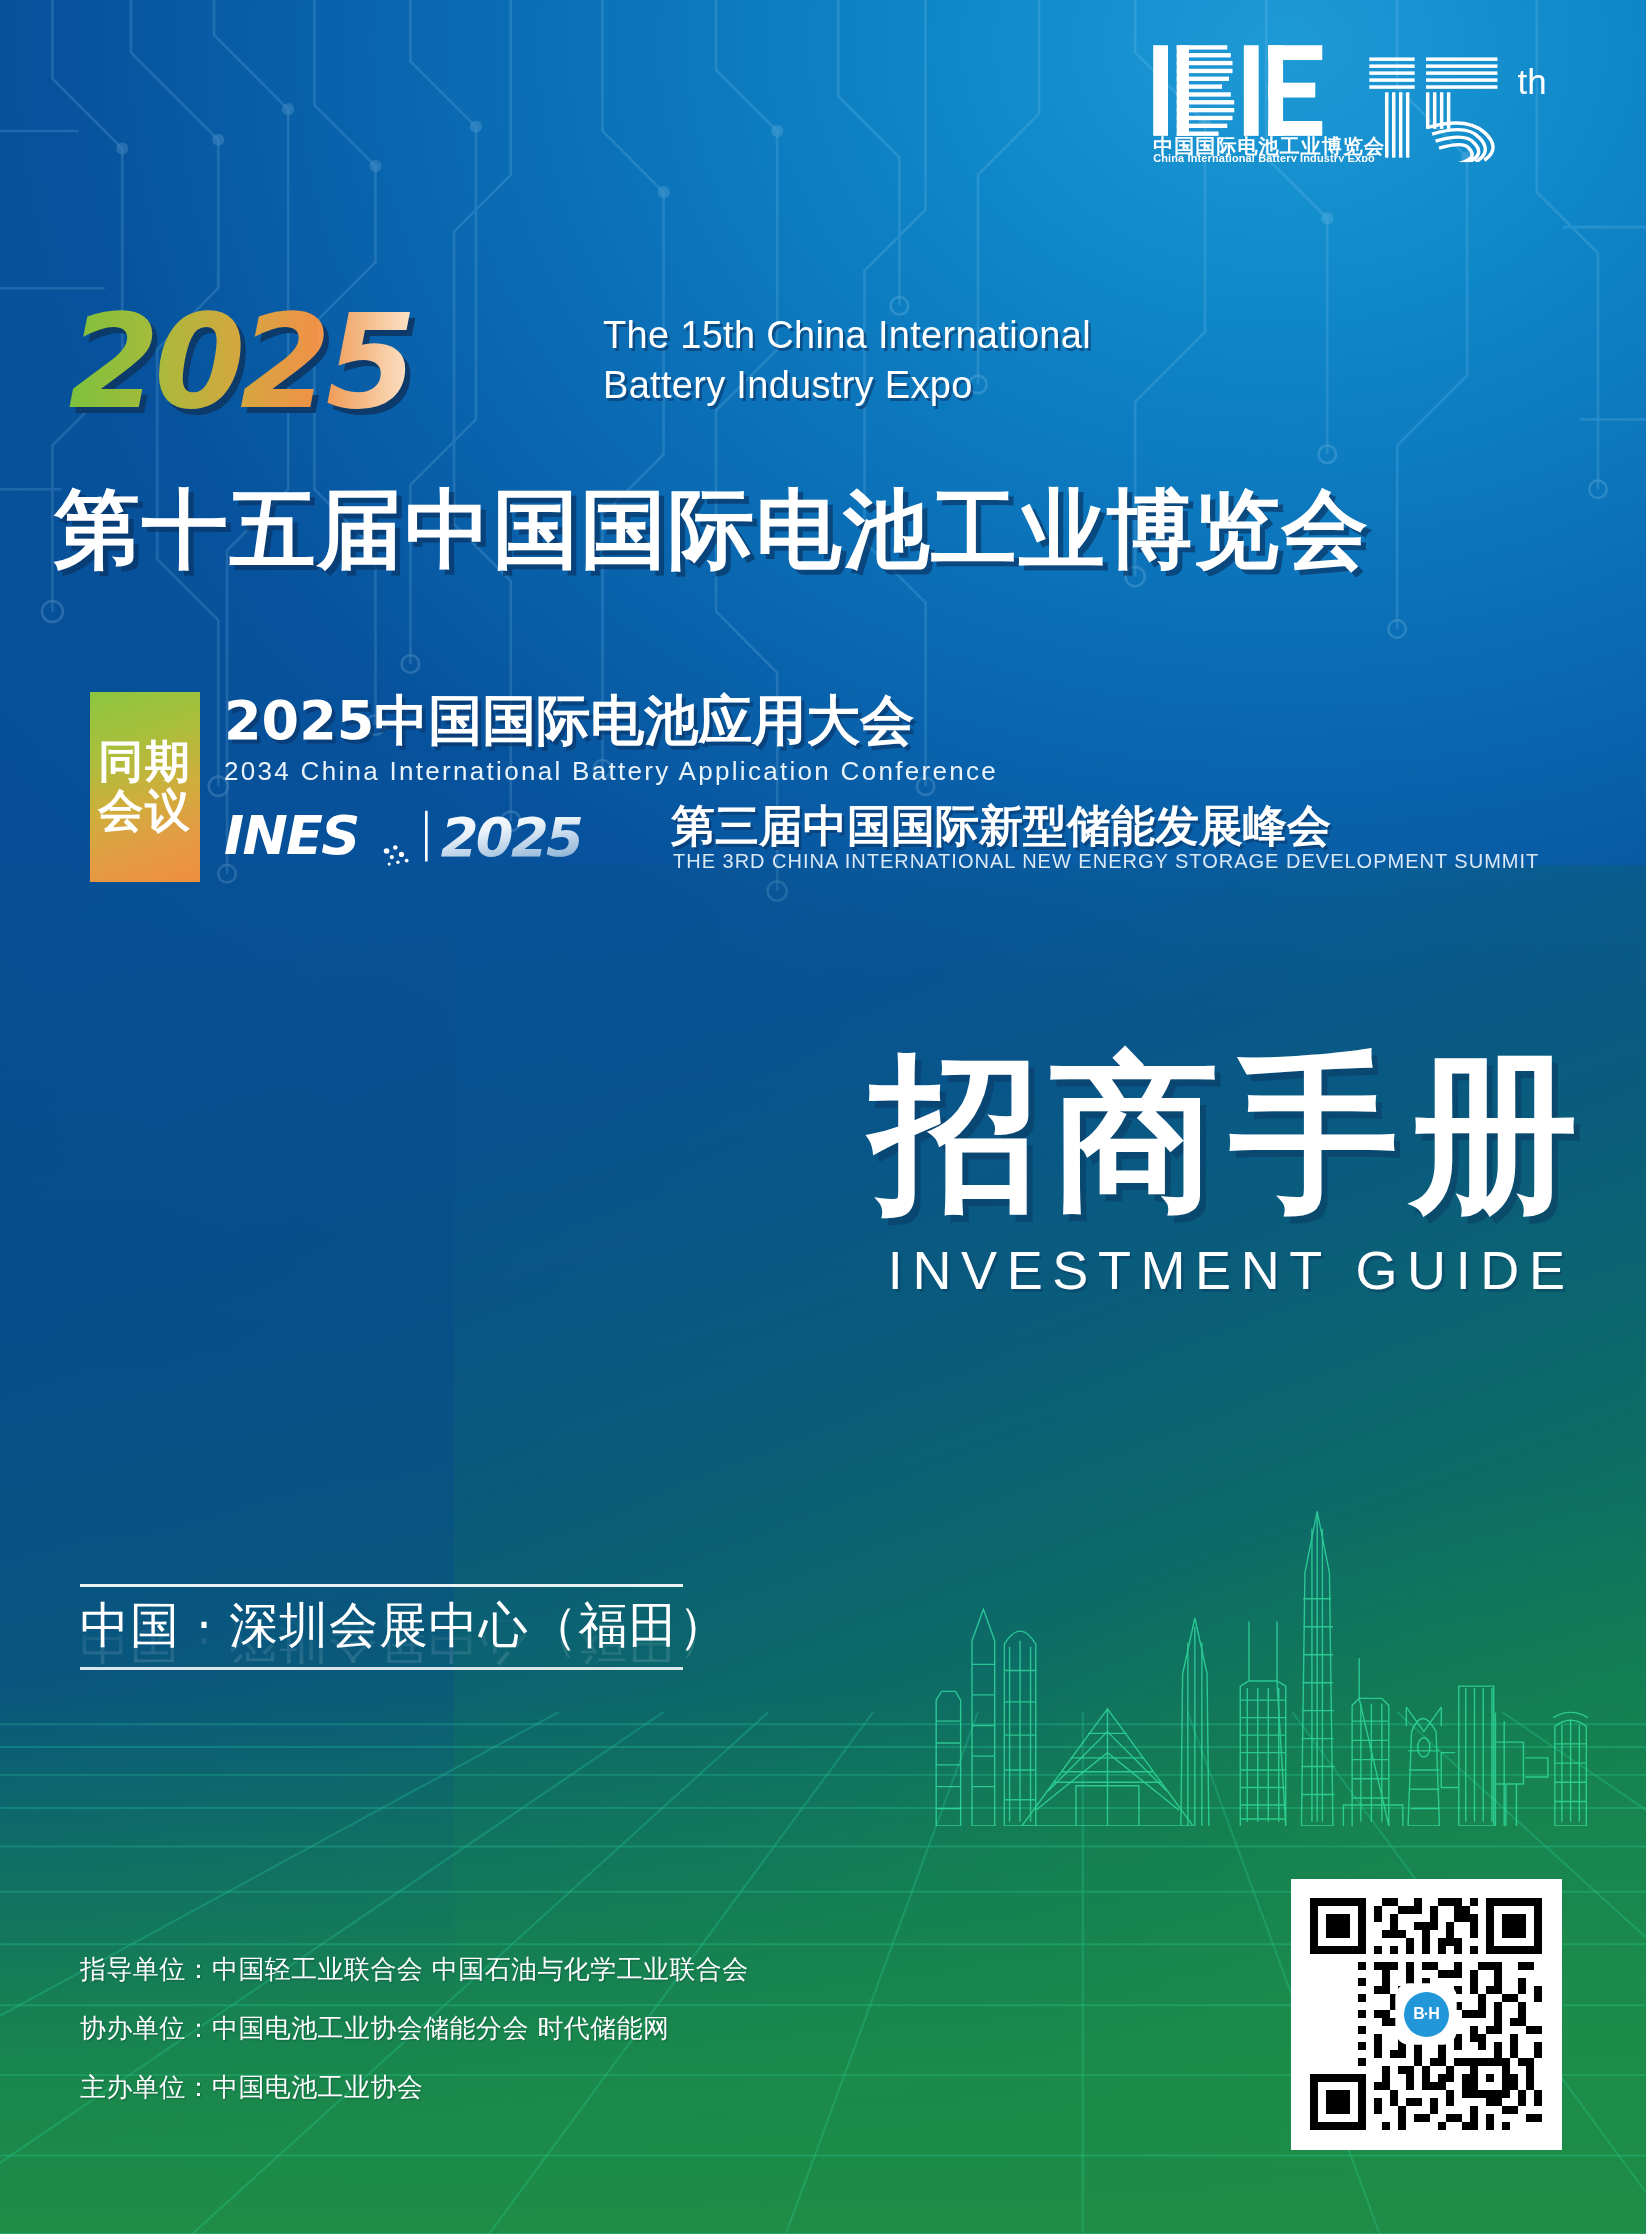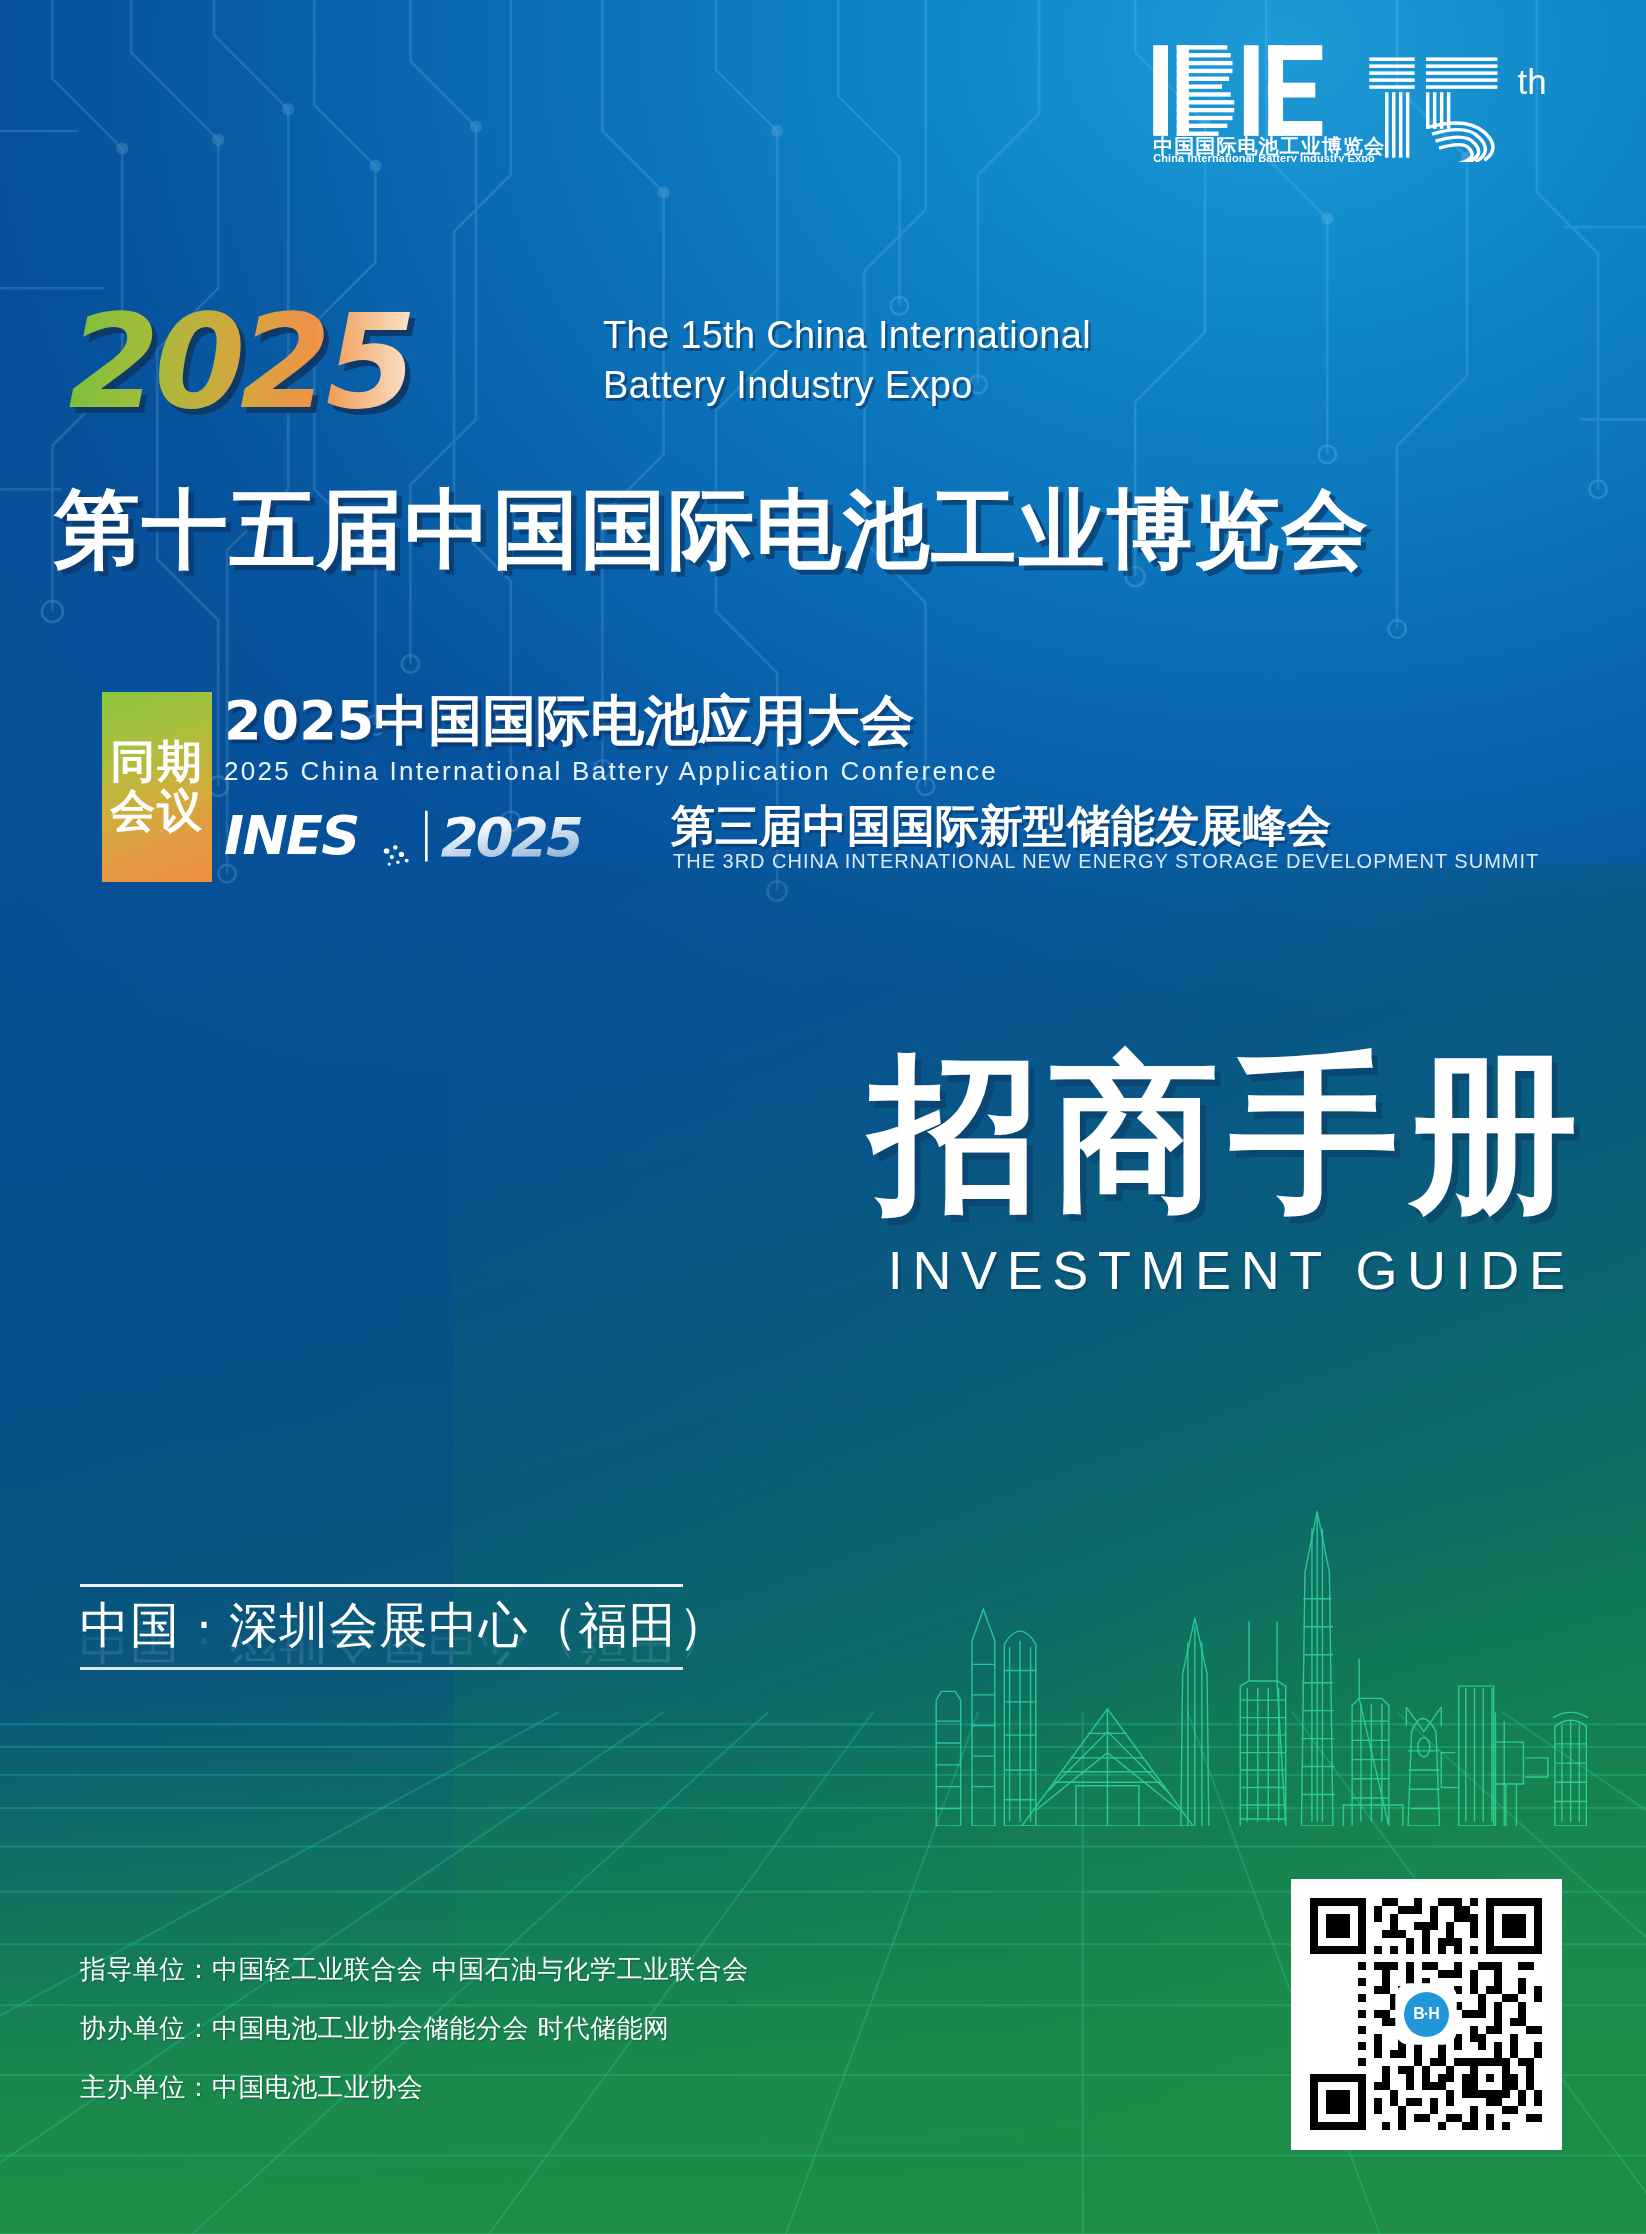--- a/index.html
+++ b/index.html
@@ -70,21 +70,21 @@
     position:absolute; left:54px; top:472px;
     font-family:"DejaVu Sans", sans-serif;
     font-size:86px; font-weight:700; color:#ffffff;
     letter-spacing:1.7px; white-space:nowrap;
     text-shadow:5.2px 5.2px 0 rgba(10,46,92,.62);
   }
 
   
   .conf{ position:absolute; left:86px; top:699px; width:1363px; height:192px; }
   .conf-badge{
-    position:absolute; left:16px; top:-7px; width:110px; height:190px;
+    position:absolute; left:4px; top:-7px; width:110px; height:190px;
     background:linear-gradient(160deg,#8cc63f 0%,#a9bf3c 28%,#cfae3c 55%,#e49a44 78%,#ef8f3e 100%);
     display:flex; flex-direction:column; align-items:center; justify-content:center;
     font-family:"DejaVu Sans", sans-serif;
     font-size:45px; font-weight:700; color:#ffffff; line-height:1.08;
     letter-spacing:1.7px;
   }
   .conf-right{ position:absolute; left:138px; top:-7px; width:1223px; }
   .conf-cn1{
     font-family:"DejaVu Sans", sans-serif;
     font-size:54px; font-weight:700; color:#ffffff; letter-spacing:0px;
@@ -432,21 +432,21 @@
 
   <div class="cn-title">第十五届中国国际电池工业博览会</div>
 
   <div class="conf">
     <div class="conf-badge">
       <span>同期</span>
       <span>会议</span>
     </div>
     <div class="conf-right">
       <div class="conf-cn1">2025中国国际电池应用大会</div>
-      <div class="conf-en1">2025 China International Battery Application Conference</div>
+      <div class="conf-en1">2034 China International Battery Application Conference</div>
       <div class="conf-line2">
         <svg class="ines-svg" viewBox="0 0 500 80">
           <defs>
             <linearGradient id="inesYearGrad" x1="0" y1="0" x2="0.35" y2="1">
               <stop offset="0%" stop-color="#ffffff"></stop>
               <stop offset="45%" stop-color="#eaf2fa"></stop>
               <stop offset="100%" stop-color="#8fb4d6"></stop>
             </linearGradient>
           </defs>
           <text x="0" y="60" font-family="DejaVu Sans, sans-serif" font-size="62" font-weight="700" font-style="italic" fill="#ffffff" letter-spacing="-2">INES</text>

